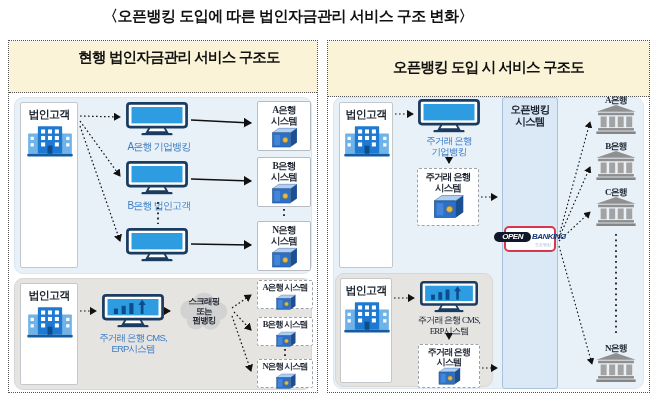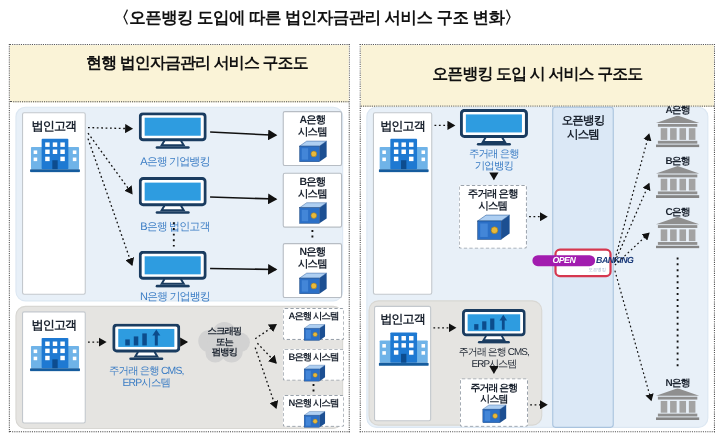--- a/index.html
+++ b/index.html
@@ -12,28 +12,28 @@
   .panel-header{left:0;top:0;width:100%;background:#faf3d7;border-bottom:1px dotted #555;box-sizing:border-box;text-align:center;}
   .hdr-title{font-size:14.5px;font-weight:bold;letter-spacing:-0.8px;color:#111;}
   .hdr-sub{font-size:12px;letter-spacing:-0.8px;color:#222;margin-top:1px;}
   .sec-blue{background:#e8f0f8;border:1px solid #dce7f2;border-radius:9px;box-sizing:border-box;}
   .sec-gray{background:#e5e4e1;border:1px solid #d8d7d3;border-radius:9px;box-sizing:border-box;}
   .white-box{background:#fff;border:1px solid #c3c8cd;border-radius:2px;box-sizing:border-box;}
   .sys-box{background:#fff;border:1px solid #b7bdc4;border-radius:2px;box-sizing:border-box;text-align:center;}
   .sys-box.dashed{border:1px dashed #9aa2ab;}
   .lbl{text-align:center;letter-spacing:-0.8px;}
   .lbl-blue{color:#3a7cc4;}
-  .lbl-dark{color:#1c2430;}
+  .lbl-dark{color:#1c2430;font-family:Liberation Serif, serif;}
   .bold{font-weight:bold;}
   .ob-col{background:#dbe8f6;border:1px solid #a9c3de;border-radius:3px;box-sizing:border-box;}
   .ob-logo{background:#fff;border:2px solid #d6374f;border-radius:5px;box-sizing:border-box;
            display:flex;flex-direction:column;align-items:center;justify-content:center;line-height:1;}
   .ob-row{display:flex;align-items:center;}
-  .ob-open{background:#a21caf;color:#fff;font-style:italic;font-weight:bold;font-size:8px;
-           border-radius:7px;padding:1px 18px;letter-spacing:-0.5px;}
+  .ob-open{background:#0f172a;color:#fff;font-style:italic;font-weight:bold;font-size:8px;
+           border-radius:7px;padding:1px 8px;letter-spacing:-0.5px;}
   .ob-banking{color:#1a3a7a;font-style:italic;font-weight:bold;font-size:8px;letter-spacing:-0.5px;margin-left:1px;}
   .ob-sub{font-size:4px;color:#9fb2cf;margin-top:1px;align-self:flex-end;margin-right:3px;}
   svg.icon{display:block;}
 </style>
 </head>
 <body>
 
 <svg width="0" height="0" style="position:absolute">
   <defs>
     <symbol id="ic-building" viewBox="0 0 56 42">
@@ -126,21 +126,20 @@
   <div class="abs lbl lbl-blue" style="left:104px;top:140px;width:110px;font-size:10px;">A은행 기업뱅킹</div>
 
   <svg class="icon abs" style="left:126px;top:161px;" width="62" height="33.7">
       <use href="#ic-monitor"></use>
     </svg>
   <div class="abs lbl lbl-blue" style="left:104px;top:199px;width:110px;font-size:10px;">B은행 법인고객</div>
 
   <svg class="icon abs" style="left:126px;top:228px;" width="62" height="33.7">
       <use href="#ic-monitor"></use>
     </svg>
-  <div class="abs lbl lbl-blue" style="left:104px;top:263px;width:110px;font-size:10px;">N은행 기업뱅킹</div>
 
   <div class="abs sys-box" style="left:257px;top:101px;width:54px;height:50px;">
     <div class="pre lbl lbl-dark bold" style="font-size:9.5px;line-height:10.5px;margin-top:3px;">A은행
 시스템</div>
     <svg class="icon" style="margin:1px auto 0;" width="30" height="22">
         <use href="#ic-server"></use>
       </svg>
   </div>
   <div class="abs sys-box" style="left:257px;top:157px;width:54px;height:50px;">
     <div class="pre lbl lbl-dark bold" style="font-size:9.5px;line-height:10.5px;margin-top:3px;">B은행

